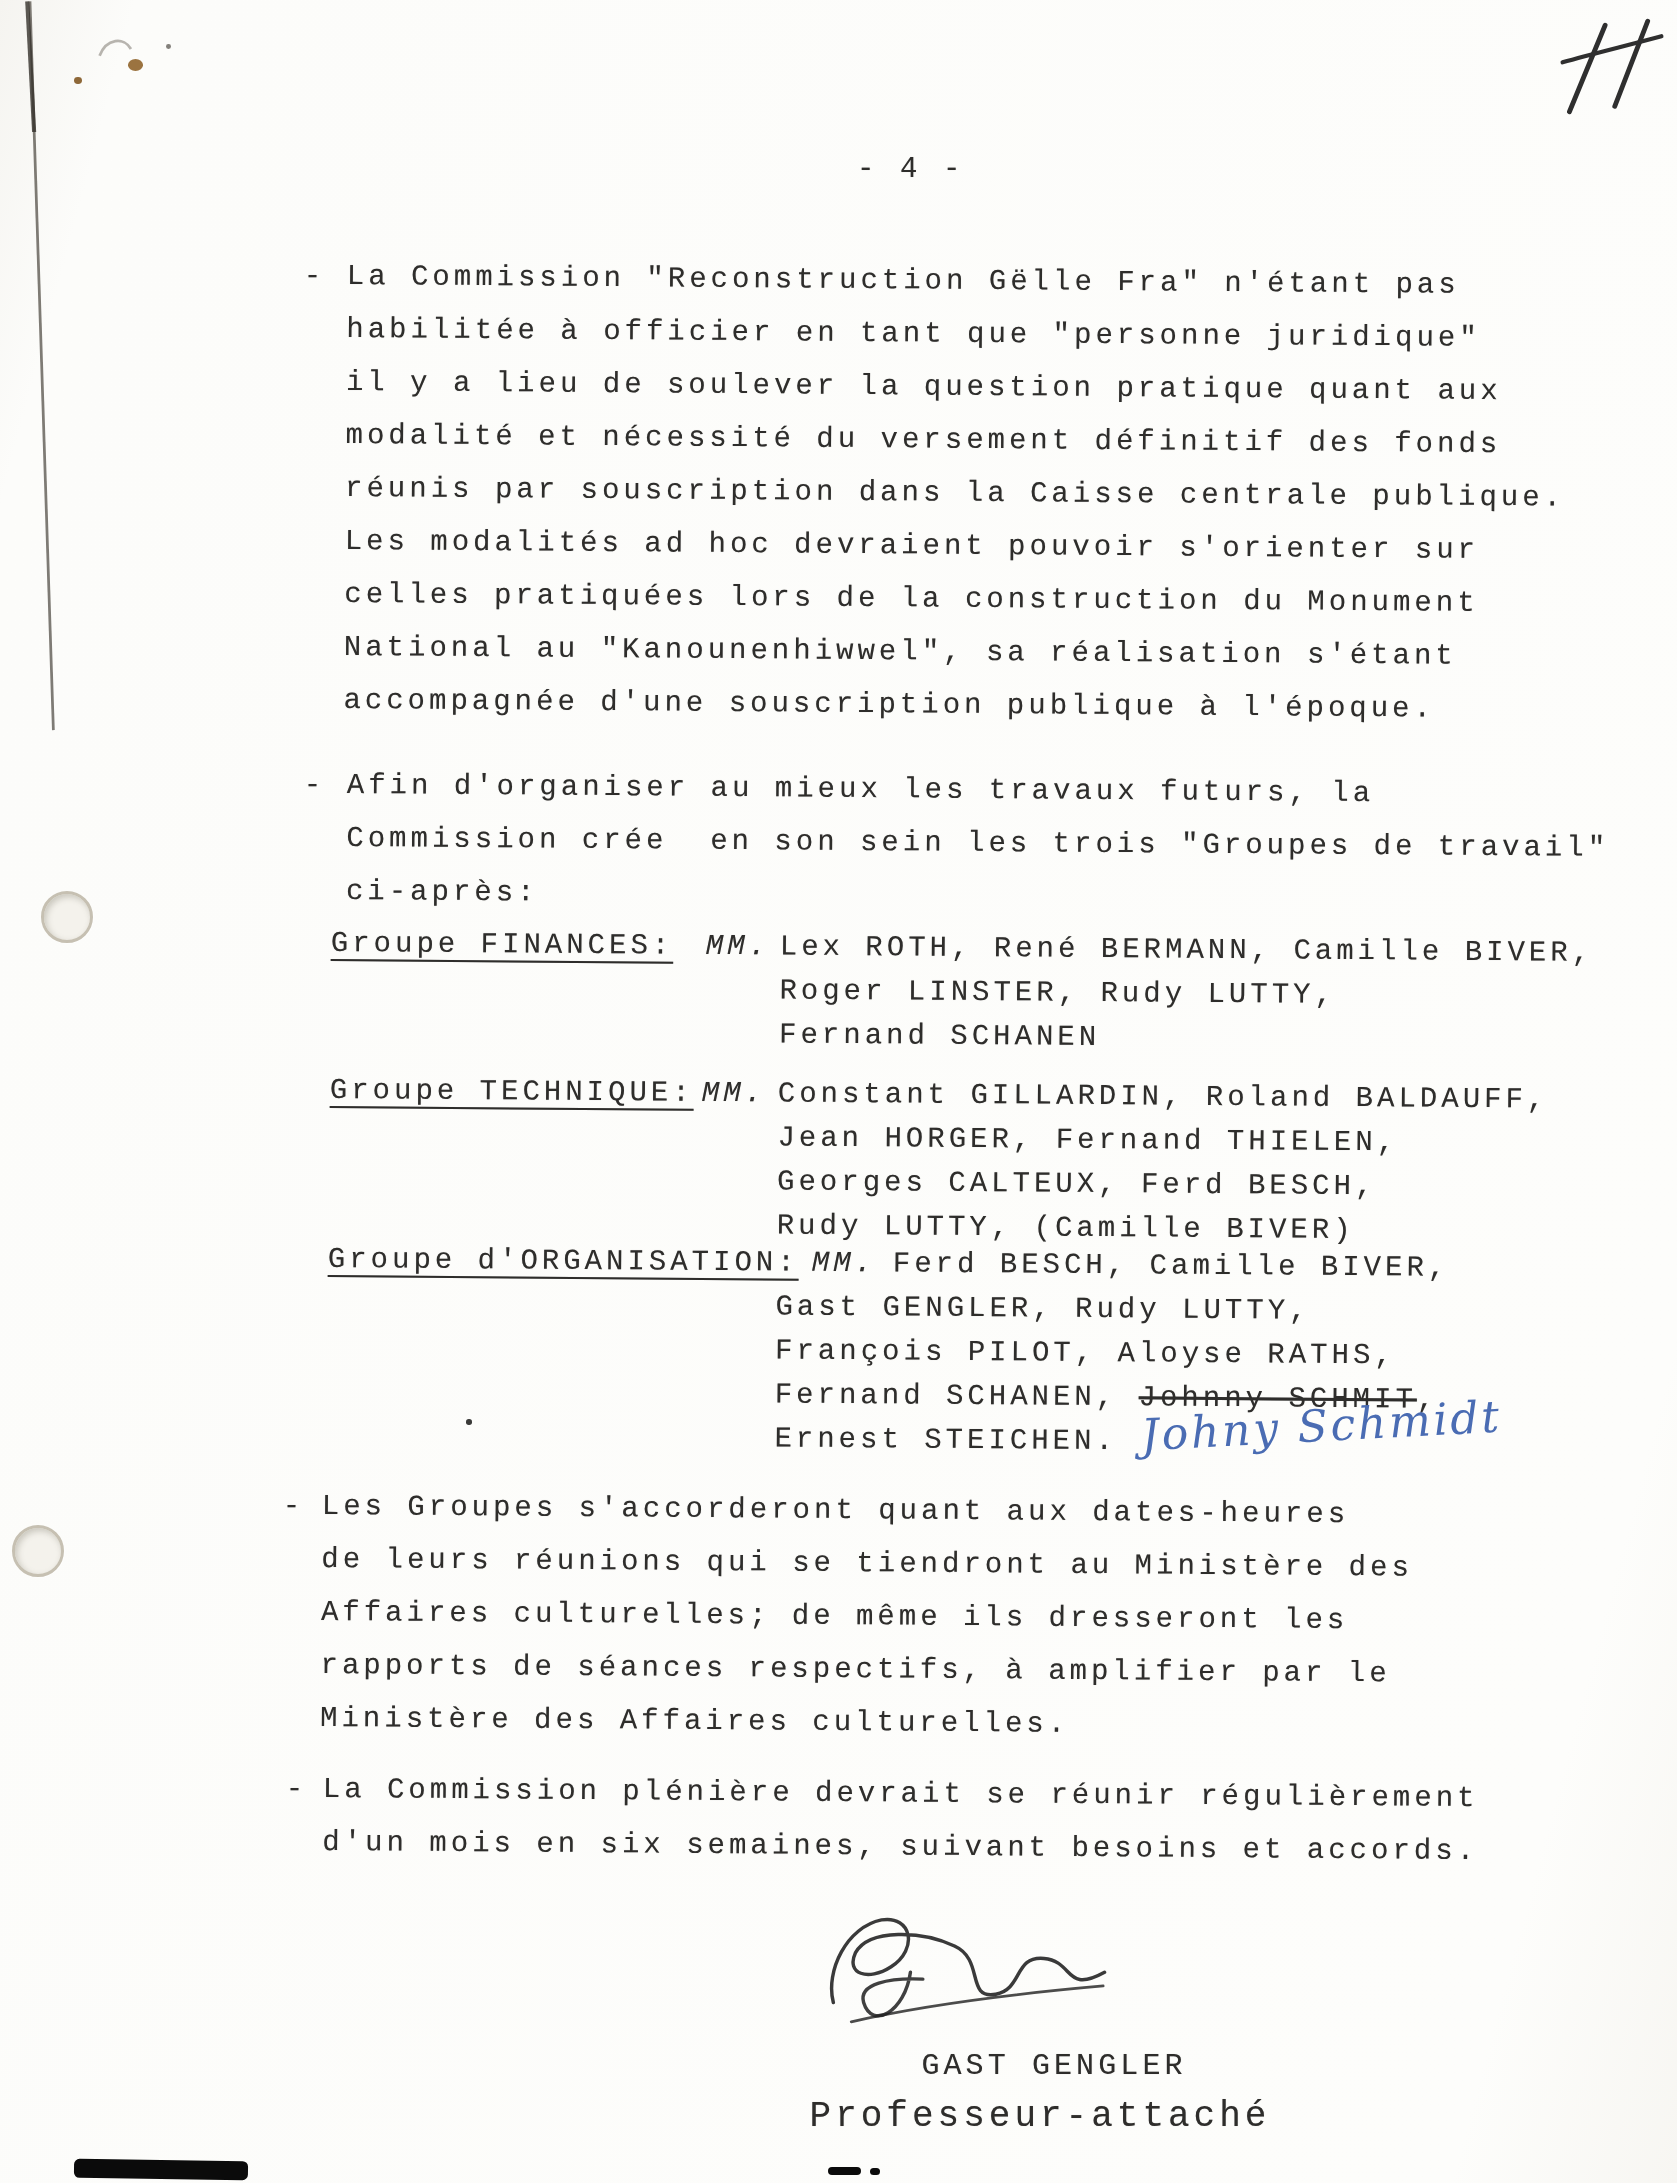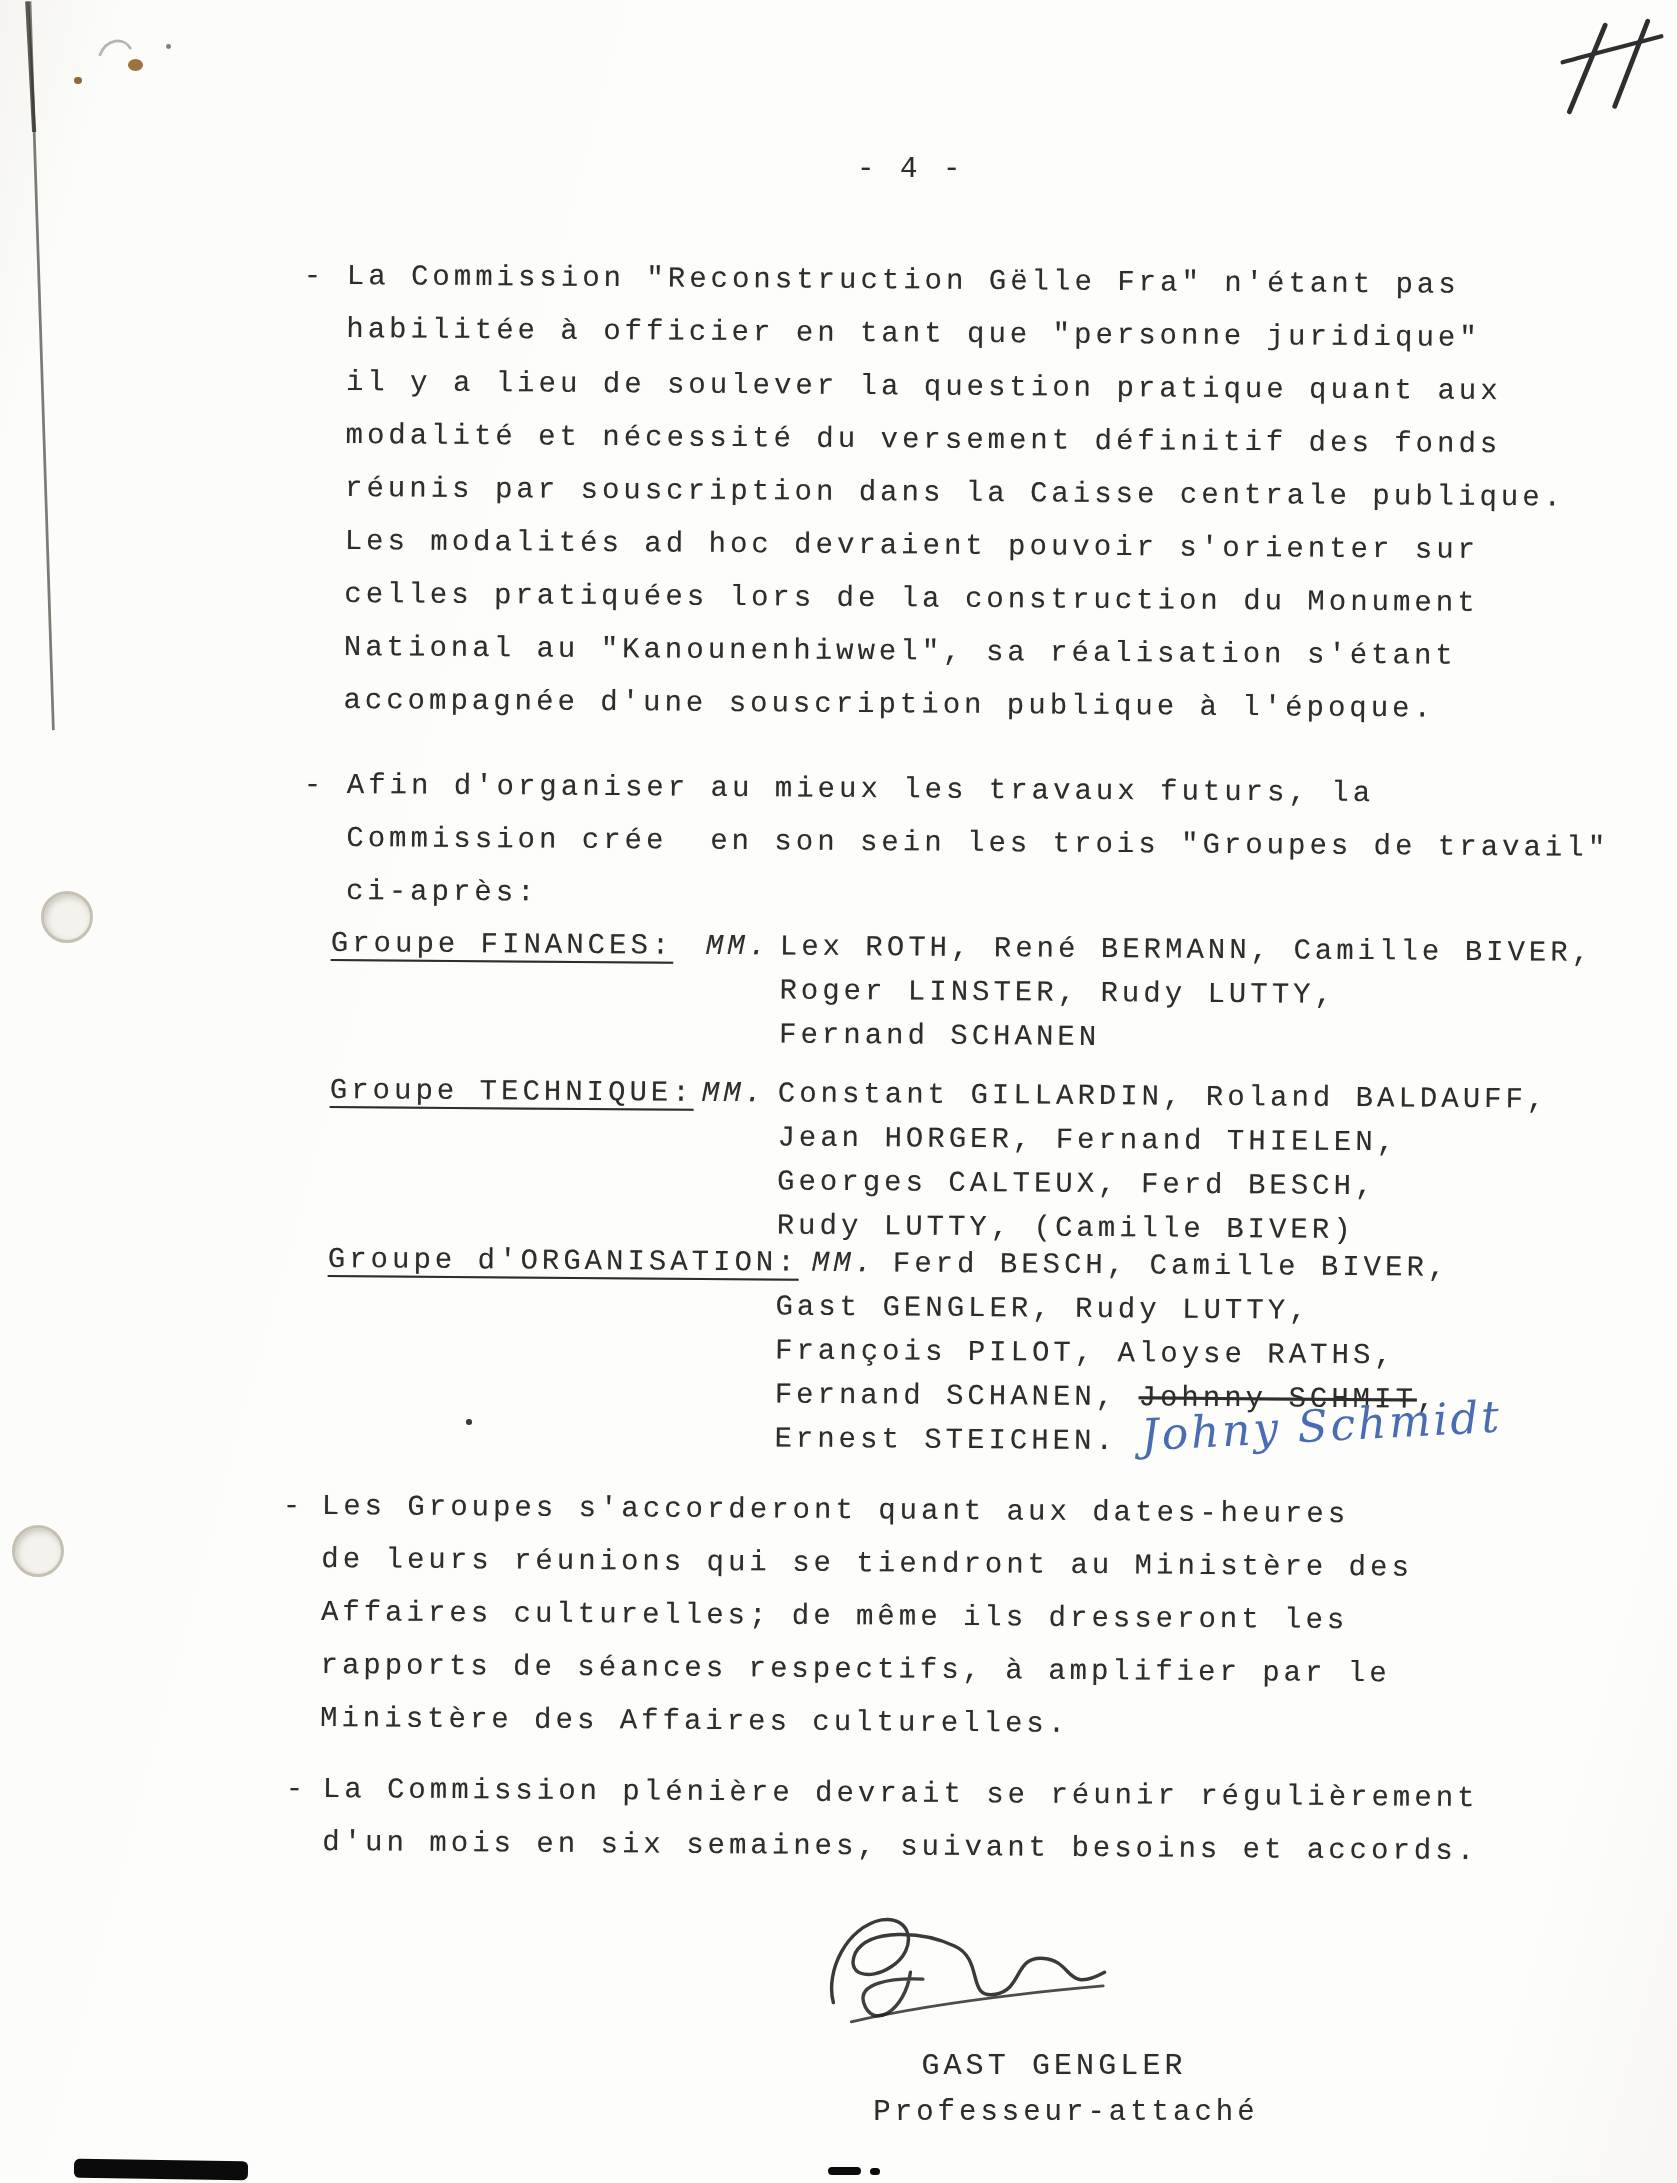--- a/index.html
+++ b/index.html
@@ -37,22 +37,22 @@
     font-family: "DejaVu Serif", serif; font-style: italic;
     font-size: 44px; color: #4a6cb3; letter-spacing: 2.8px;
     transform: rotate(-3deg); white-space: pre; text-shadow: none;
   }
   .sig-svg { position: absolute; left: 807px; top: 1891px; }
   .sig-name {
     position: absolute; left: 1012px; top: 2049px; transform: translateX(-50%);
     font-size: 30px; letter-spacing: 4.1px; white-space: pre; margin-left: 42px;
   }
   .sig-title {
-    position: absolute; left: 1066px; top: 2096px; transform: translateX(-50%);
-    font-size: 29px; letter-spacing: 4px; white-space: pre;
+    position: absolute; left: 1040px; top: 2096px; transform: translateX(-50%);
+    font-size: 36px; letter-spacing: 4px; white-space: pre;
   }
   .corner-mark { position: absolute; left: 1557px; top: 16.6px; }
   .scan-line { position: absolute; left: 19.3px; top: 0; }
   .stain { position: absolute; border-radius: 50%; opacity: .85; }
   .squiggle { position: absolute; left: 95px; top: 34px; }
   .hole {
     position: absolute; border-radius: 50%;
     border: 3.4px solid #c6c0b2; background: #f4f2ec;
     box-shadow: inset 2.1px 2.8px 6.2px rgba(90,85,70,.28), 0.7px 0.7px 1.4px rgba(255,255,255,.8);
   }

